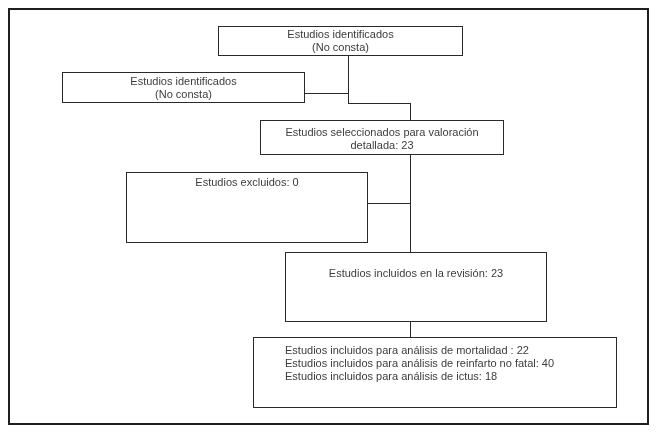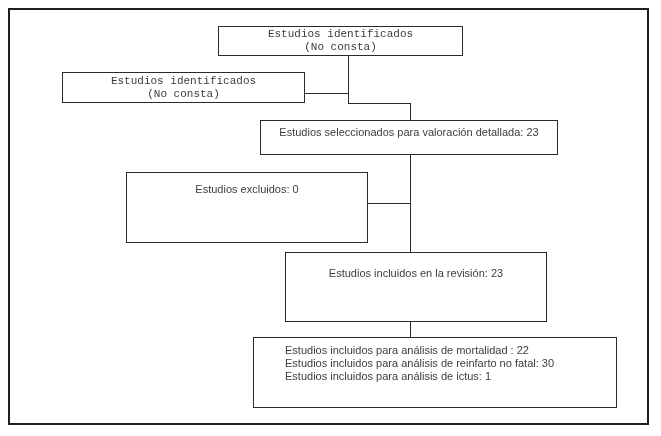--- a/index.html
+++ b/index.html
@@ -32,21 +32,20 @@
     color: #3c3c3c;
     font-size: 11px;
     line-height: 13px;
   }
   .center-2line {
     display: flex;
     flex-direction: column;
     justify-content: center;
     align-items: center;
     text-align: center;
-    font-family: Liberation Mono, monospace;
   }
   .top-text {
     text-align: center;
   }
   .left-lines {
     text-align: left;
   }
   .conn {
     position: absolute;
     background: #2a2a2a;
@@ -64,36 +63,36 @@
   <div class="fbox center-2line" style="left:218px; top:26px; width:245px; height:30px;">
     <span>Estudios identificados</span>
     <span>(No consta)</span>
   </div>
 
   <div class="fbox center-2line" style="left:62px; top:72px; width:243px; height:31px;">
     <span>Estudios identificados</span>
     <span>(No consta)</span>
   </div>
 
-  <div class="fbox top-text" style="left:260px; top:120px; width:298px; height:35px; padding-top:5px;">
+  <div class="fbox top-text" style="left:260px; top:120px; width:244px; height:35px; padding-top:5px;">
     <span>Estudios seleccionados para valoración detallada: 23</span>
   </div>
 
-  <div class="fbox top-text" style="left:126px; top:172px; width:242px; height:71px; padding-top:10px;">
+  <div class="fbox top-text" style="left:126px; top:172px; width:242px; height:71px; padding-top:3px;">
     <span>Estudios excluidos: 0</span>
   </div>
 
   <div class="fbox top-text" style="left:285px; top:252px; width:262px; height:70px; padding-top:14px;">
     <span>Estudios incluidos en la revisión: 23</span>
   </div>
 
   <div class="fbox left-lines" style="left:253px; top:337px; width:364px; height:71px; padding:6px 4px 0 31px;">
     <div>Estudios incluidos para análisis de mortalidad : 22</div>
-    <div>Estudios incluidos para análisis de reinfarto no fatal: 30</div>
-    <div>Estudios incluidos para análisis de ictus: 1</div>
+    <div>Estudios incluidos para análisis de reinfarto no fatal: 40</div>
+    <div>Estudios incluidos para análisis de ictus: 18</div>
   </div>
 
   <div class="conn v" style="left:348px; top:56px; height:48px;"></div>
   <div class="conn h" style="left:305px; top:93px; width:44px;"></div>
   <div class="conn h" style="left:348px; top:103px; width:63px;"></div>
   <div class="conn v" style="left:410px; top:103px; height:18px;"></div>
   <div class="conn v" style="left:410px; top:155px; height:98px;"></div>
   <div class="conn h" style="left:368px; top:203px; width:42px;"></div>
   <div class="conn v" style="left:410px; top:322px; height:15px;"></div>
 

